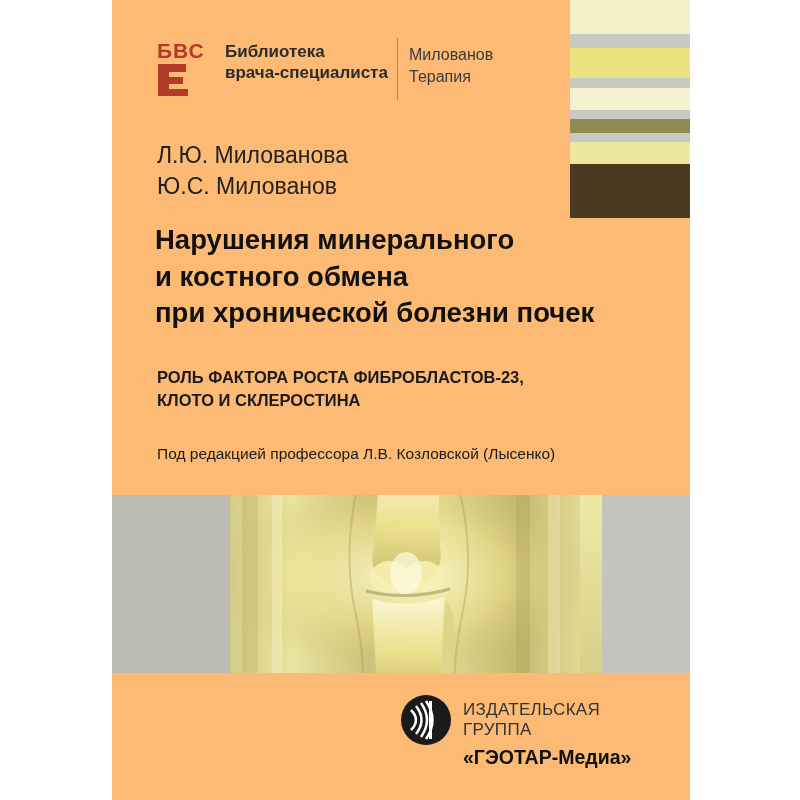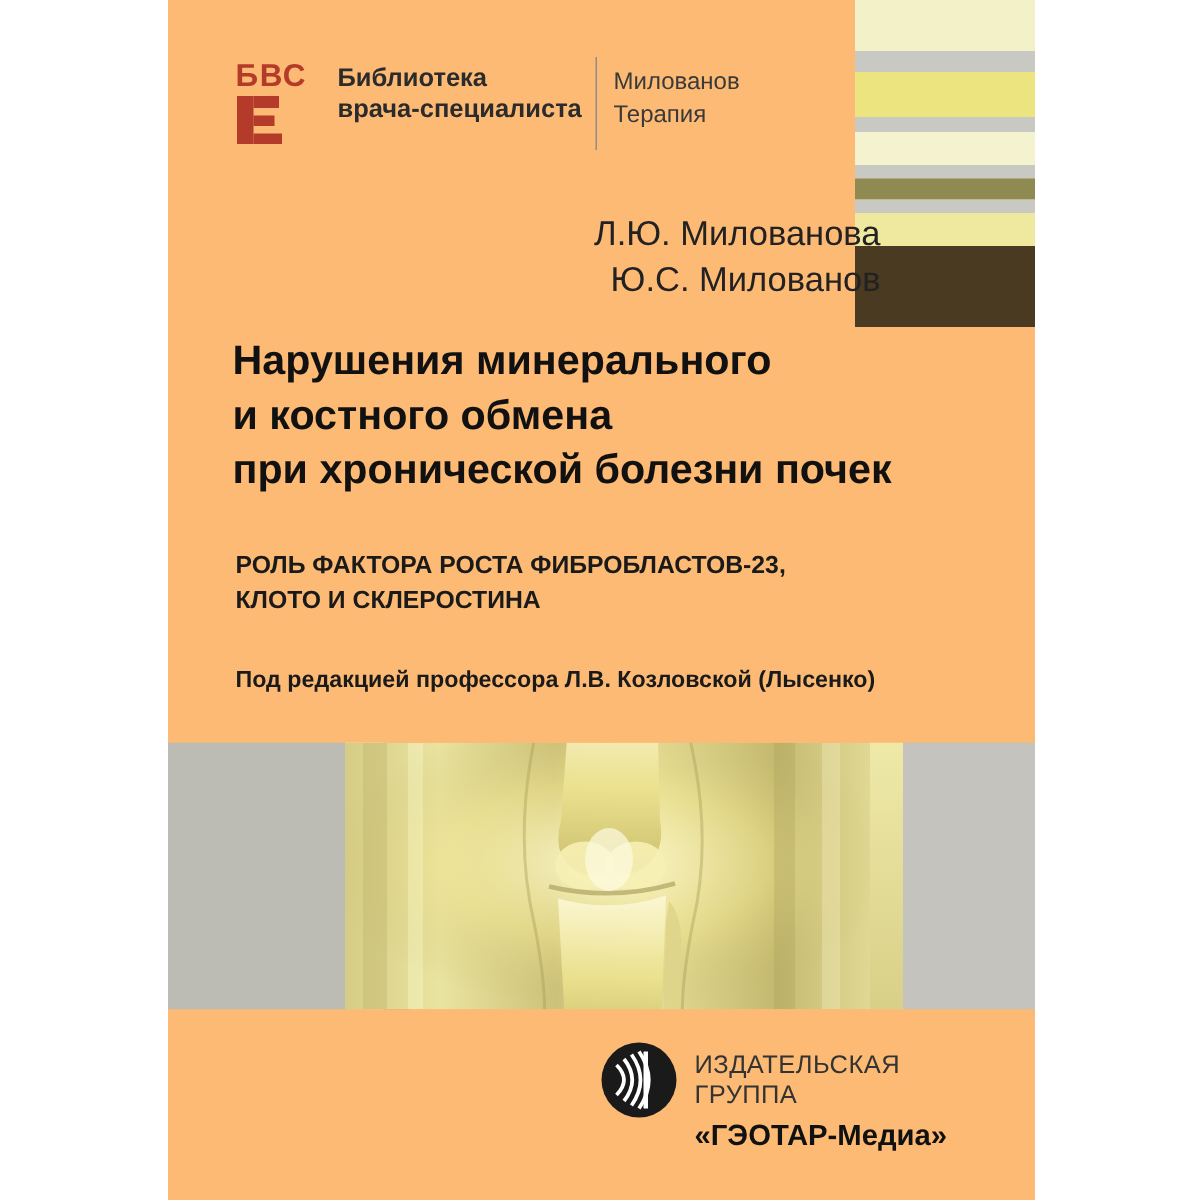--- a/index.html
+++ b/index.html
@@ -94,21 +94,20 @@
 
   
   .authors {
     position: absolute;
     left: 45px;
     top: 140px;
     width: 430px;
     font-size: 23px;
     color: #222;
     line-height: 1.36;
-    text-align: right;
   }
 
   
   .main-title {
     position: absolute;
     left: 43px;
     top: 222px;
     width: 500px;
     font-size: 27.5px;
     font-weight: bold;
@@ -129,21 +128,21 @@
     text-transform: uppercase;
   }
 
   
   .editor {
     position: absolute;
     left: 45px;
     top: 443px;
     width: 500px;
     font-size: 15.5px;
-    font-weight: bold;
+    font-weight: normal;
     color: #1a1a1a;
     line-height: 1.4;
   }
 
   
   .image-band {
     position: absolute;
     left: 0;
     top: 495px;
     width: 578px;

